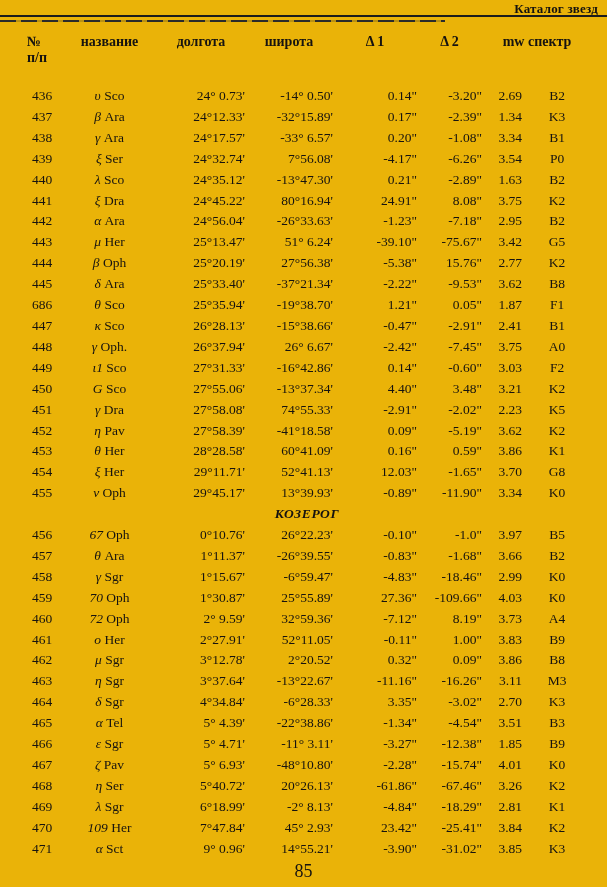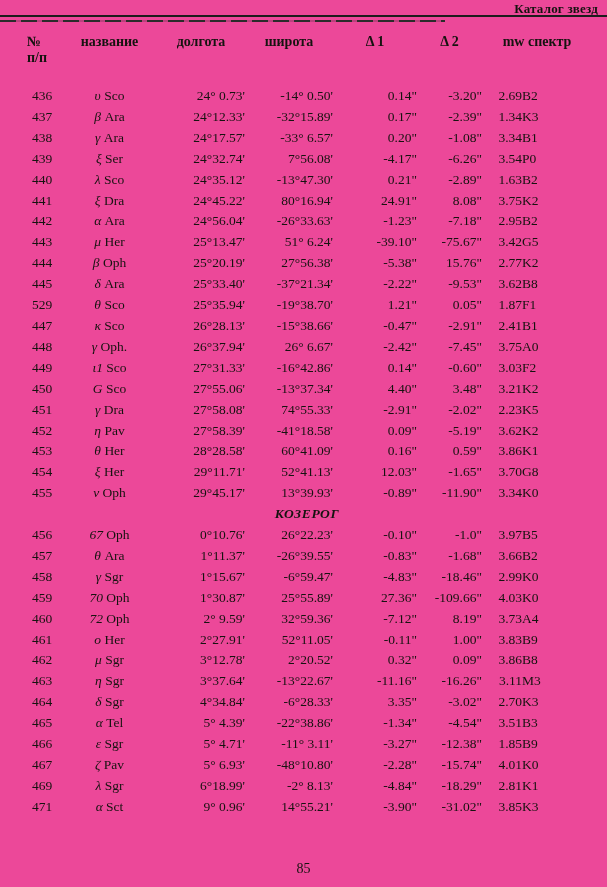--- a/index.html
+++ b/index.html
@@ -3,21 +3,21 @@
 <meta charset="utf-8">
 <style>
   html, body { margin:0; padding:0; }
   body {
     width:607px; height:887px;
     background:#fcfcfa;
     font-family:"Liberation Serif","DejaVu Serif",serif;
     color:#161310;
     -webkit-font-smoothing:antialiased;
   }
-  .page { position:relative; width:607px; height:887px; overflow:hidden; background:#ec4899; }
+  .page { position:relative; width:607px; height:887px; overflow:hidden; background:#eab308; }
 
   .top-title {
     position:absolute; top:1px; right:9px;
     font-size:13px; font-weight:bold; letter-spacing:.2px;
     white-space:nowrap;
   }
   .rule1 {
     position:absolute; top:15px; left:0; width:607px; height:2px;
     background:#1c1c1c;
   }
@@ -41,32 +41,32 @@
   thead th.h0 { text-align:left; padding-left:5px; }
   thead th.h67 { text-align:center; }
 
   tbody td {
     height:20.9px; line-height:20.9px; padding:0;
     font-size:13.5px; white-space:nowrap; overflow:visible;
   }
   td.c0 { text-align:center; }
   td.c1 { text-align:center; }
   td.c2, td.c3, td.c4, td.c5, td.c6 { text-align:right; }
-  td.c7 { }
+  td.c7 { text-align:center; }
   td.c1 i { font-style:italic; }
 
   td.section-title {
     text-align:center; font-weight:bold; font-size:13.5px;
     letter-spacing:.6px;
     font-style:italic;
   }
 
   .page-number {
     position:absolute; top:861px; left:0; width:607px;
-    text-align:center; font-size:14px;
+    text-align:center; font-size:18px;
   }
 </style>
 </head>
 <body>
 
 <div class="page">
 
   <div class="top-title">Каталог звезд</div>
   <div class="rule1"></div>
   <div class="rule2"></div>
@@ -191,21 +191,21 @@
           <td class="c0">445</td>
           <td class="c1"><i>δ</i> Ara</td>
           <td class="c2">25°33.40'</td>
           <td class="c3">-37°21.34'</td>
           <td class="c4">-2.22"</td>
           <td class="c5">-9.53"</td>
           <td class="c6">3.62</td>
           <td class="c7">B8</td>
         </tr>
         <tr>
-          <td class="c0">529</td>
+          <td class="c0">686</td>
           <td class="c1"><i>θ</i> Sco</td>
           <td class="c2">25°35.94'</td>
           <td class="c3">-19°38.70'</td>
           <td class="c4">1.21"</td>
           <td class="c5">0.05"</td>
           <td class="c6">1.87</td>
           <td class="c7">F1</td>
         </tr>
         <tr>
           <td class="c0">447</td>
@@ -414,30 +414,50 @@
           <td class="c0">467</td>
           <td class="c1"><i>ζ</i> Pav</td>
           <td class="c2">5° 6.93'</td>
           <td class="c3">-48°10.80'</td>
           <td class="c4">-2.28"</td>
           <td class="c5">-15.74"</td>
           <td class="c6">4.01</td>
           <td class="c7">K0</td>
         </tr>
         <tr>
+          <td class="c0">468</td>
+          <td class="c1"><i>η</i> Ser</td>
+          <td class="c2">5°40.72'</td>
+          <td class="c3">20°26.13'</td>
+          <td class="c4">-61.86"</td>
+          <td class="c5">-67.46"</td>
+          <td class="c6">3.26</td>
+          <td class="c7">K2</td>
+        </tr>
+        <tr>
           <td class="c0">469</td>
           <td class="c1"><i>λ</i> Sgr</td>
           <td class="c2">6°18.99'</td>
           <td class="c3">-2° 8.13'</td>
           <td class="c4">-4.84"</td>
           <td class="c5">-18.29"</td>
           <td class="c6">2.81</td>
           <td class="c7">K1</td>
         </tr>
         <tr>
+          <td class="c0">470</td>
+          <td class="c1"><i>109</i> Her</td>
+          <td class="c2">7°47.84'</td>
+          <td class="c3">45° 2.93'</td>
+          <td class="c4">23.42"</td>
+          <td class="c5">-25.41"</td>
+          <td class="c6">3.84</td>
+          <td class="c7">K2</td>
+        </tr>
+        <tr>
           <td class="c0">471</td>
           <td class="c1"><i>α</i> Sct</td>
           <td class="c2">9° 0.96'</td>
           <td class="c3">14°55.21'</td>
           <td class="c4">-3.90"</td>
           <td class="c5">-31.02"</td>
           <td class="c6">3.85</td>
           <td class="c7">K3</td>
         </tr>
       </tbody>

